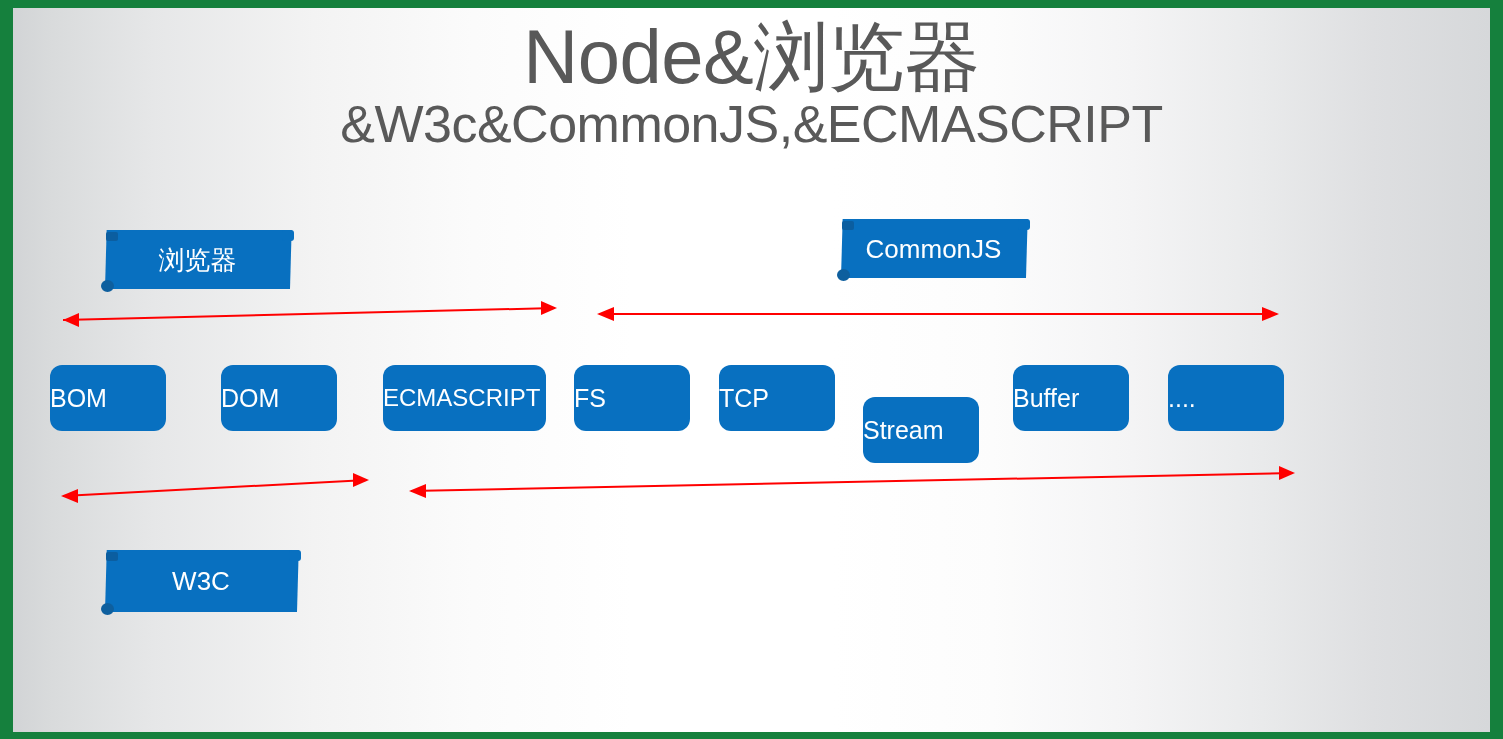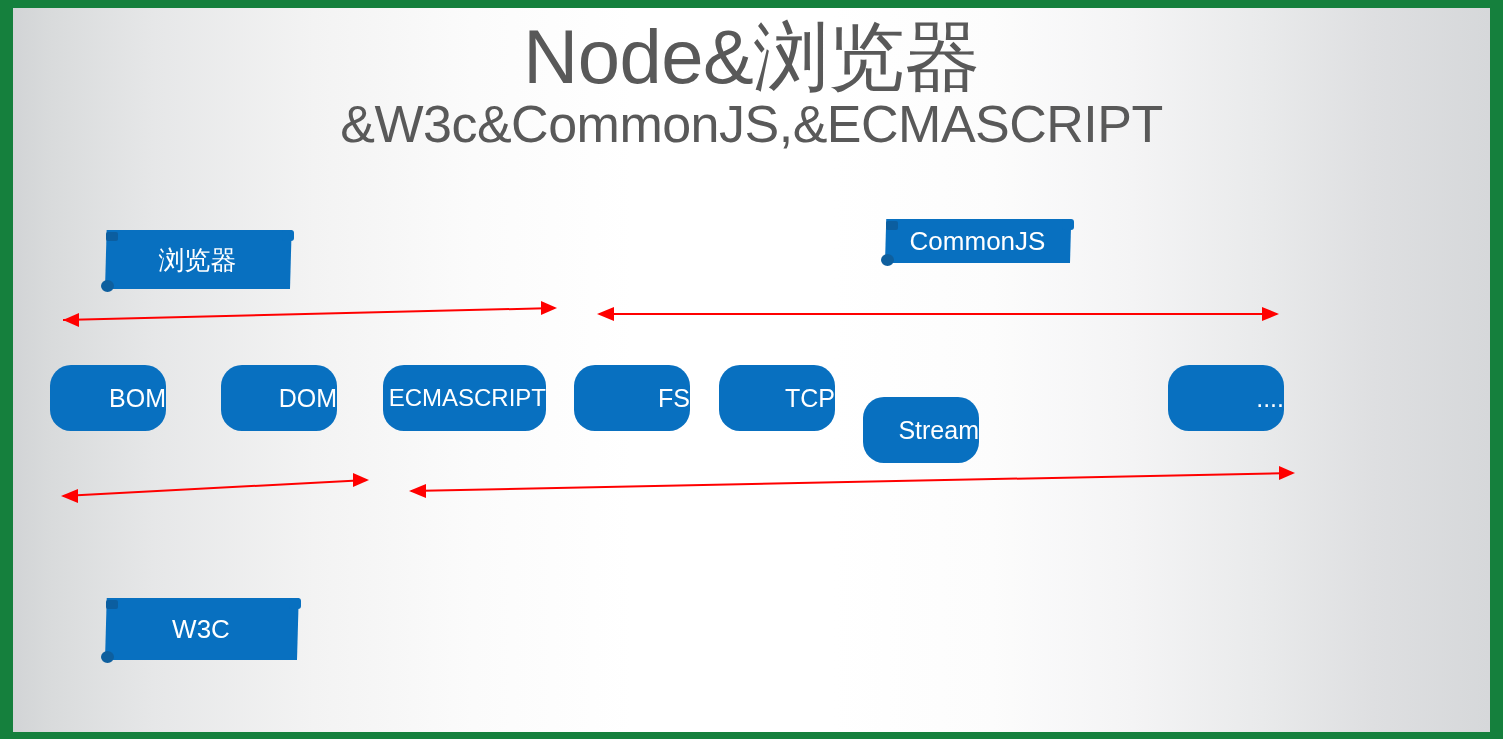--- a/index.html
+++ b/index.html
@@ -59,26 +59,26 @@
     display: block;
     white-space: nowrap;
   }
   #title-line-1 { font-size: 76px; }
   #title-line-2 { font-size: 52px; margin-top: 2px; }
 
   
   .chip {
     position: absolute;
     background: #0870c0;
-    border-radius: 21px;
+    border-radius: 12px;
     color: #ffffff;
     font-size: 25px;
     display: flex;
     align-items: center;
-    justify-content: flex-end;
+    justify-content: flex-start;
     text-align: center;
     box-sizing: border-box;
     line-height: 1;
   }
   .chip.small-font { font-size: 24px; }
 
   
   .plaque {
     position: absolute;
     color: #ffffff;
@@ -161,21 +161,21 @@
     </div>
 
     <div class="plaque" style="left:92px; top:222px; width:185px; height:59px;">
       <div class="plaque-body"></div>
       <div class="nub nub-tl"></div>
       <div class="nub nub-tr"></div>
       <div class="nub nub-bl"></div>
       <div class="plaque-label">浏览器</div>
     </div>
 
-    <div class="plaque" style="left:872px; top:211px; width:185px; height:44px;">
+    <div class="plaque" style="left:828px; top:211px; width:185px; height:59px;">
       <div class="plaque-body"></div>
       <div class="nub nub-tl"></div>
       <div class="nub nub-tr"></div>
       <div class="nub nub-bl"></div>
       <div class="plaque-label">
         <span class="squiggle-wrap">
           <span>CommonJS</span>
           <span class="squiggle">
             
           </span>
@@ -212,38 +212,41 @@
     </div>
 
     <div class="chip" style="left:706px; top:357px; width:116px; height:66px;">
       <span>TCP</span>
     </div>
 
     <div class="chip" style="left:850px; top:357px; width:116px; height:66px;margin-top:32px;">
       <span>Stream</span>
     </div>
 
+    <div class="chip" style="left:1000px; top:357px; width:116px; height:66px;">
+      <span>Buffer</span>
+    </div>
 
     <div class="chip" style="left:1155px; top:357px; width:116px; height:66px;">
       <span>....</span>
     </div>
 
     <svg class="arrow-svg" style="left:30px; top:455px;" width="340" height="40" viewBox="0 0 340 40">
       <line x1="20" y1="33" x2="324" y2="17" stroke="#ff0000" stroke-width="2"></line>
       <polygon points="18,33 35,26 35,40" fill="#ff0000"></polygon>
       <polygon points="326,17 310,10 310,24" fill="#ff0000"></polygon>
     </svg>
 
     <svg class="arrow-svg" style="left:378px; top:450px;" width="920" height="45" viewBox="0 0 920 45">
       <line x1="20" y1="33" x2="902" y2="15" stroke="#ff0000" stroke-width="2"></line>
       <polygon points="18,33 35,26 35,40" fill="#ff0000"></polygon>
       <polygon points="904,15 888,8 888,22" fill="#ff0000"></polygon>
     </svg>
 
-    <div class="plaque" style="left:92px; top:542px; width:192px; height:62px;margin-top:48px;">
+    <div class="plaque" style="left:92px; top:542px; width:192px; height:62px;">
       <div class="plaque-body"></div>
       <div class="nub nub-tl"></div>
       <div class="nub nub-tr"></div>
       <div class="nub nub-bl"></div>
       <div class="plaque-label">W3C</div>
     </div>
 
 
   </div>
 </div>

